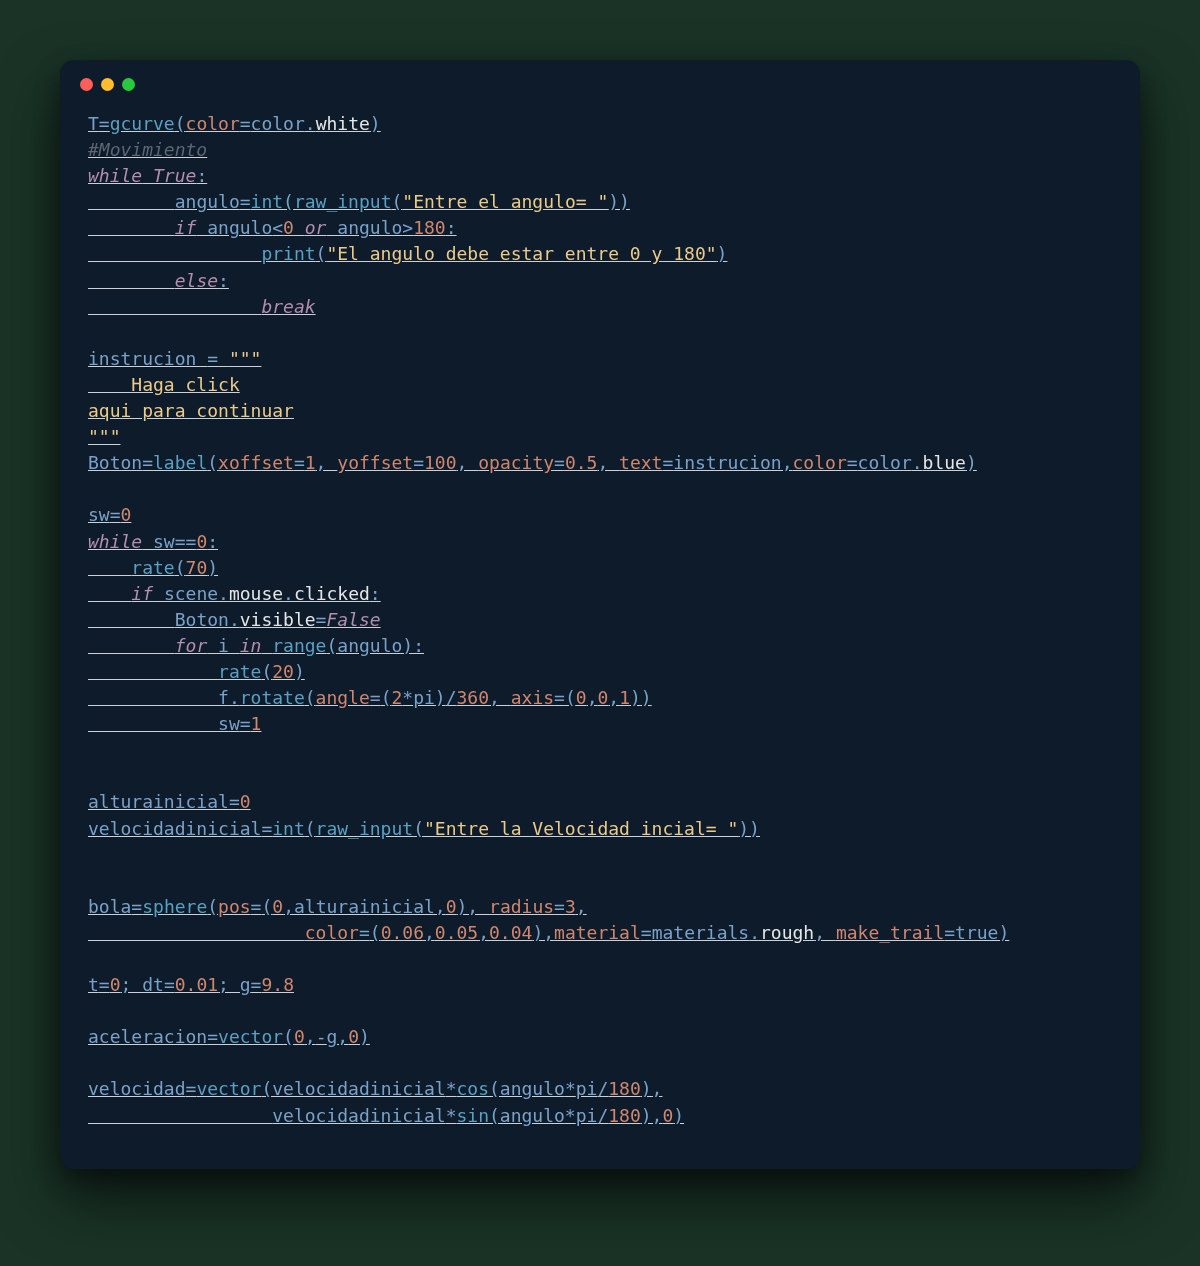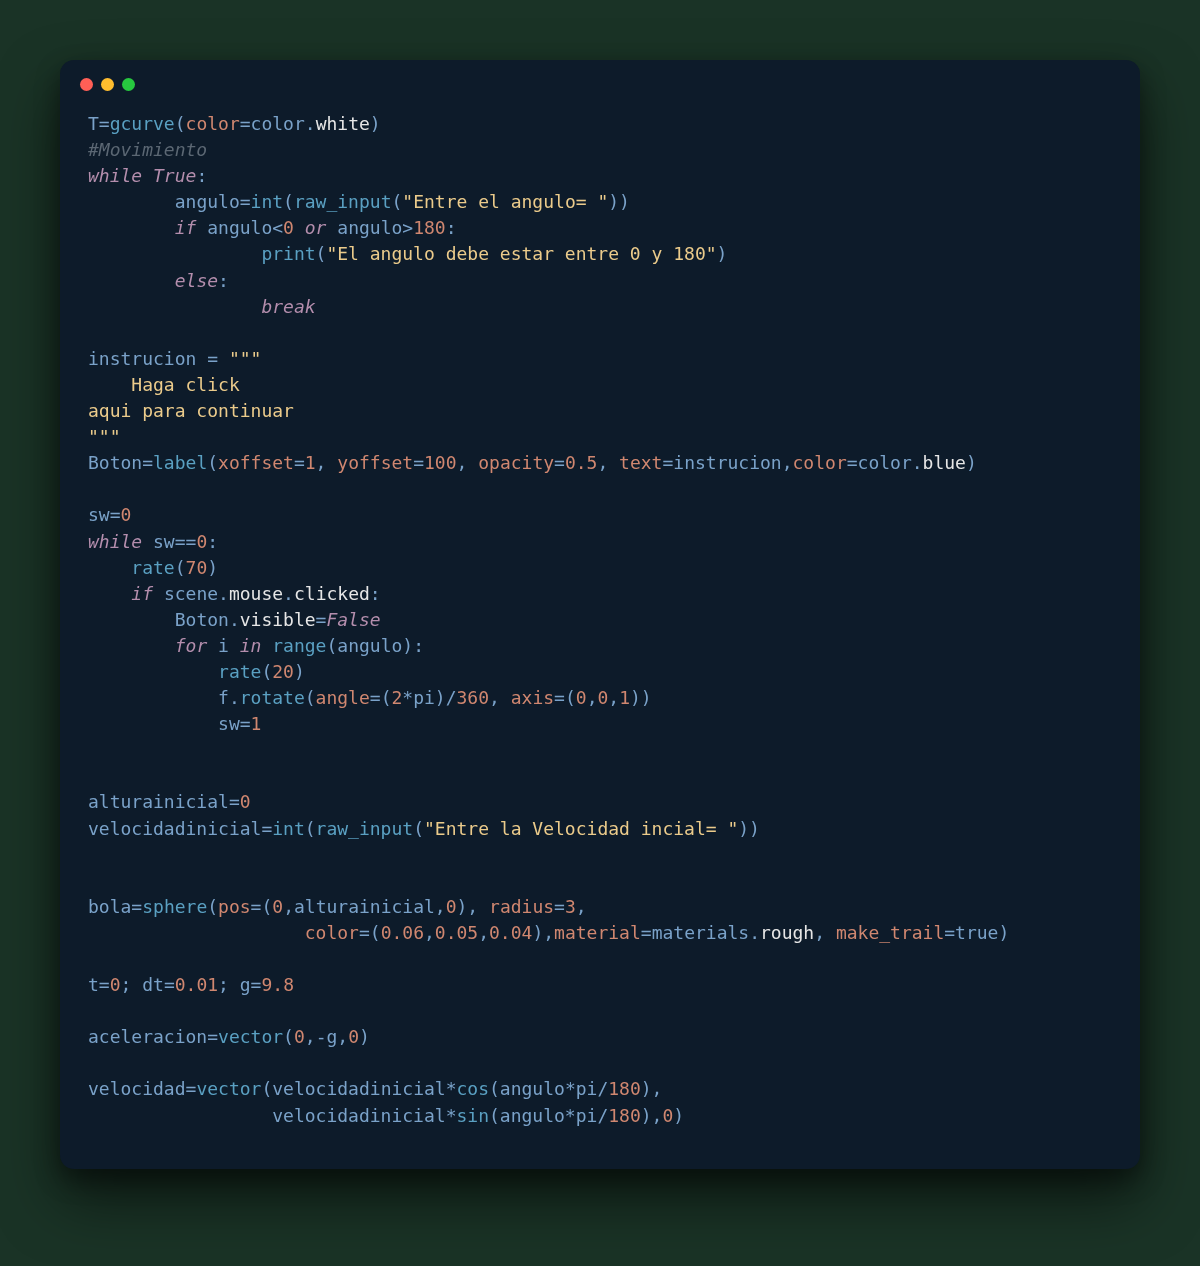--- a/index.html
+++ b/index.html
@@ -26,20 +26,21 @@
     .dot { width: 13px; height: 13px; border-radius: 50%; }
     .dot-red { background: #ff5f56; }
     .dot-yellow { background: #ffbd2e; }
     .dot-green { background: #27c93f; }
     .code {
       padding: 12px 40px 12px 28px;
       font-size: 18px;
       line-height: 1.45;
       white-space: pre;
       color: #c9d1d9;
+      text-decoration: underline;
     }
     .v   { color: #7aa2c9; }      
     .op  { color: #7aa2c9; }      
     .fn  { color: #5aa0c2; }      
     .w   { color: #e6e6e6; }      
     .kw  { color: #b48ead; font-style: italic; }      
     .cm  { color: #5b6773; font-style: italic; } 
     .num { color: #d08770; }      
     .str { color: #ebcb8b; }      
     .arg { color: #d08770; }      

